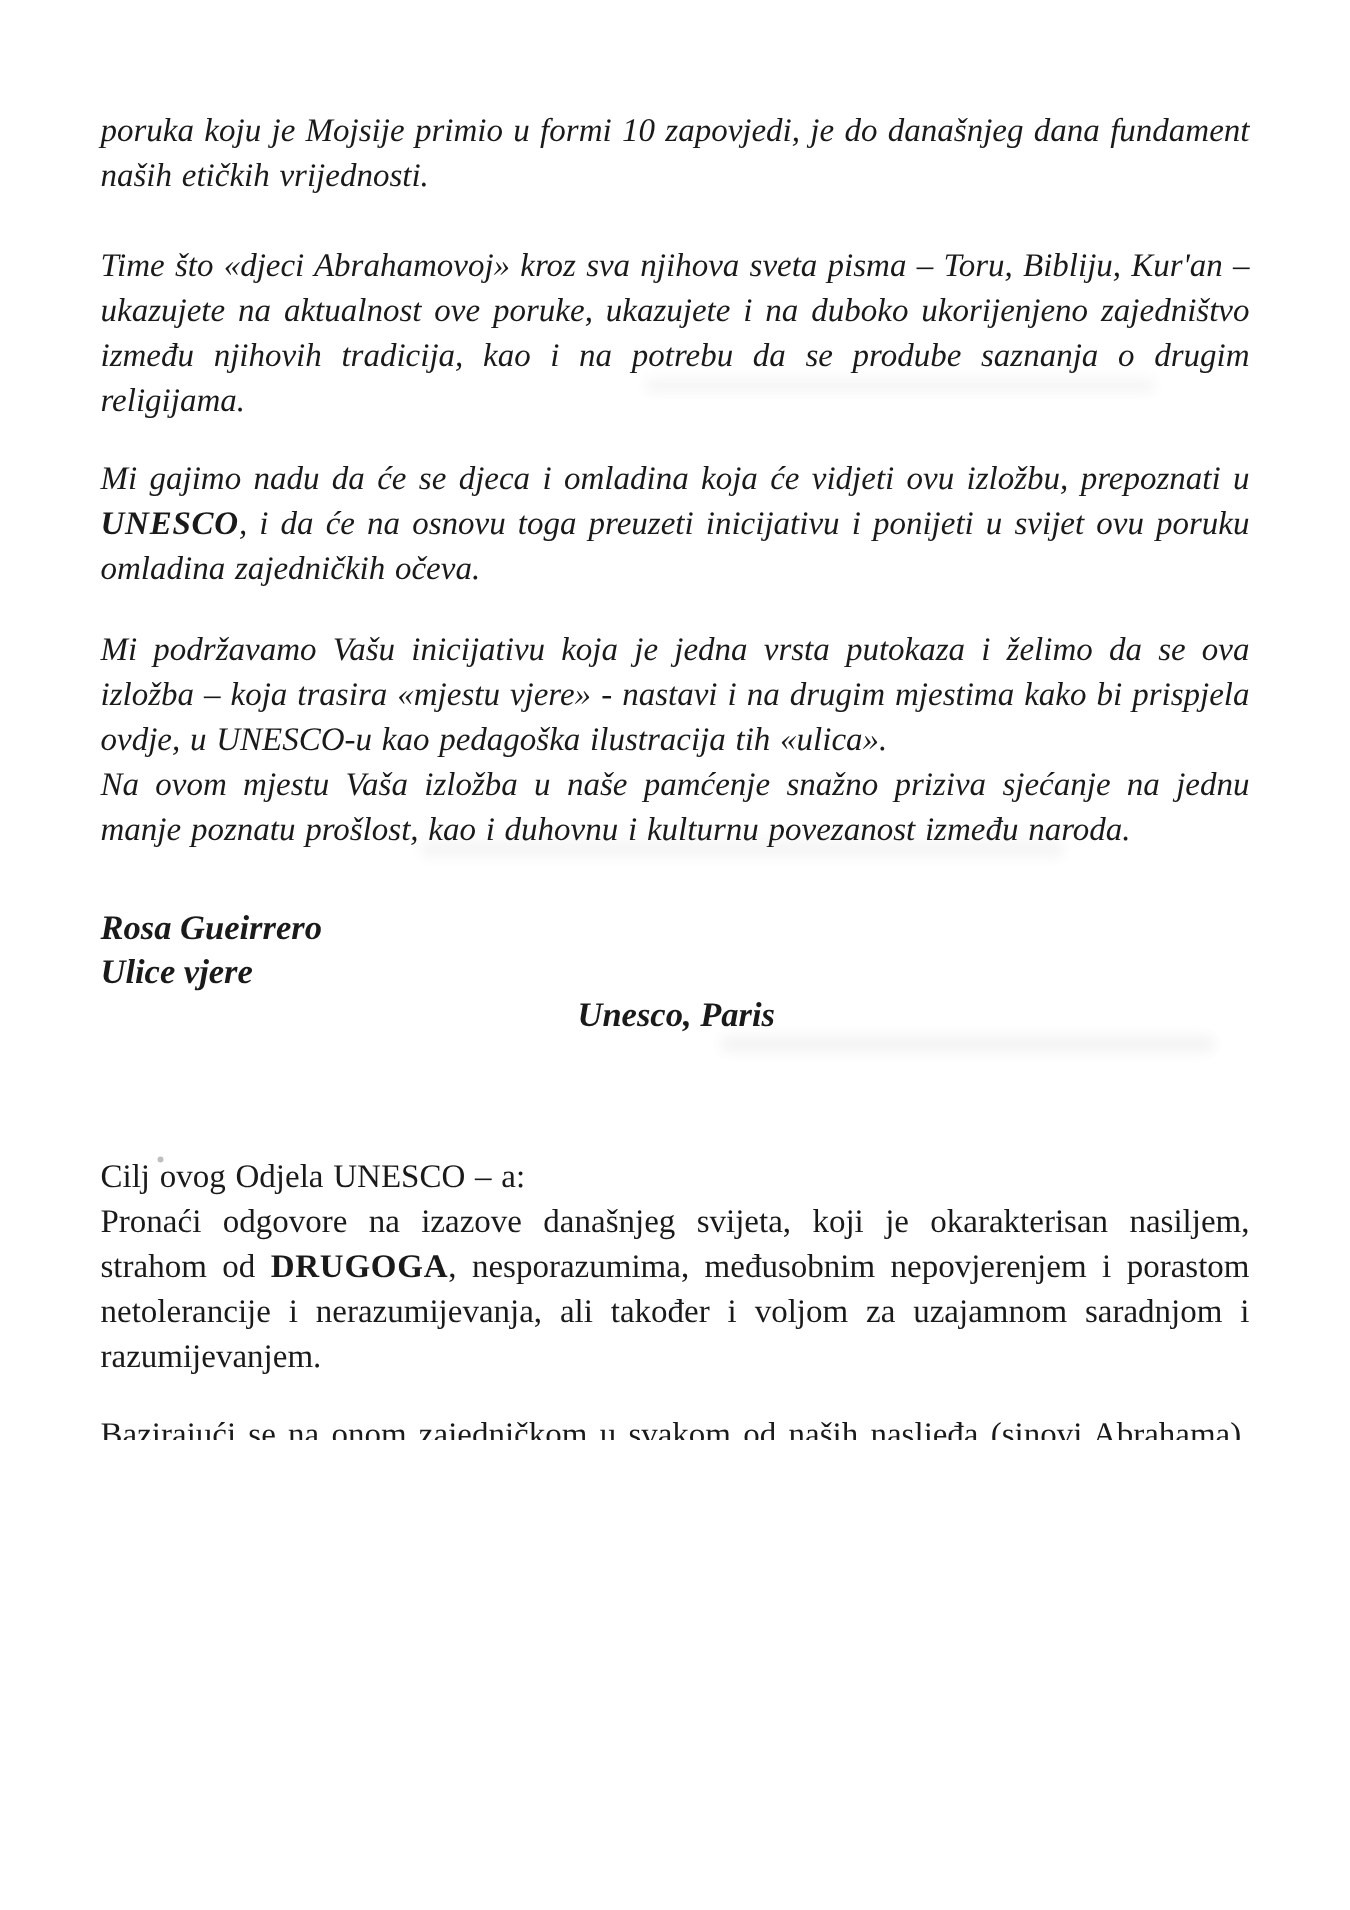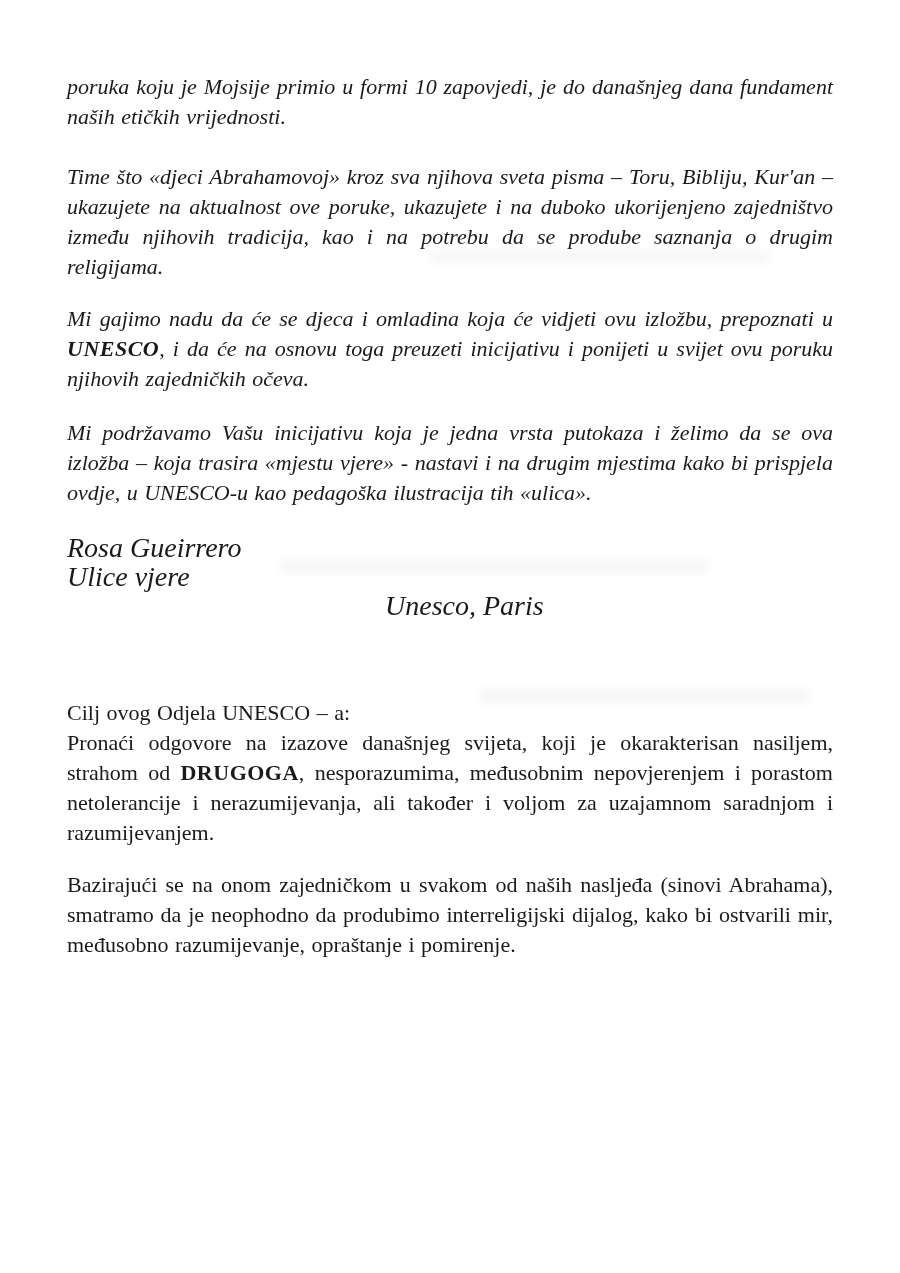--- a/index.html
+++ b/index.html
@@ -28,24 +28,24 @@
   .it  { font-style: italic; }
   .up  { font-style: normal; }
   .gap30 { margin-bottom: 30px; }
   .gap24 { margin-bottom: 24px; }
   .gap22 { margin-bottom: 22px; }
   .gap20 { margin-bottom: 20px; }
   .gap0  { margin-bottom: 0; }
   .para strong { font-weight: bold; letter-spacing: .5px; }
 
   .signature {
-    margin-top: 25px;
+    margin-top: 36px;
     font-style: italic;
-    font-weight: normal;
-    font-size: 28px;
+    font-weight: bold;
+    font-size: 23px;
     line-height: 29px;
   }
   .sig-grid { position: relative; }
   .sig-left  { }
   .sig-right { position: absolute; left: 466px; top: 0; }
   .sig-title { padding-left: 8px; }
   .sig-location { margin-left: 318px; }
 
   .section2 { margin-top: 78px; }
 
@@ -68,24 +68,25 @@
 </head>
 <body>
 
 <div class="page">
   <div class="content">
 
     <p class="para it gap30">poruka koju je Mojsije primio u formi 10 zapovjedi, je do današnjeg dana fundament naših etičkih vrijednosti.</p>
 
     <p class="para it gap22">Time što «djeci Abrahamovoj» kroz sva njihova sveta pisma – Toru, Bibliju, Kur'an – ukazujete na aktualnost ove poruke, ukazujete i na duboko ukorijenjeno zajedništvo između njihovih tradicija, kao i na potrebu da se prodube saznanja o drugim religijama.</p>
 
-    <p class="para it gap24"><span>Mi gajimo nadu da će se djeca i omladina koja će vidjeti ovu izložbu, prepoznati u </span><strong>UNESCO</strong><span>, i da će na osnovu toga preuzeti inicijativu i ponijeti u svijet ovu poruku njihovih zajedničkih očeva.</span></p>
+    <p class="para it gap24"><span>Mi gajimo nadu da će se djeca i omladina koja će vidjeti ovu izložbu, prepoznati u </span><strong>UNESCO</strong><span>, i da će na osnovu toga preuzeti inicijativu i ponijeti u svijet ovu poruku omladina zajedničkih očeva.</span></p>
 
     <p class="para it gap0">Mi podržavamo Vašu inicijativu koja je jedna vrsta putokaza i želimo da se ova izložba – koja trasira «mjestu vjere» - nastavi i na drugim mjestima kako bi prispjela ovdje, u UNESCO-u kao pedagoška ilustracija tih «ulica».</p>
 
+    <p class="para it gap0">Na ovom mjestu Vaša izložba u naše pamćenje snažno priziva sjećanje na jednu manje poznatu prošlost, kao i duhovnu i kulturnu povezanost između naroda.</p>
 
     <div class="signature">
       <div class="sig-grid">
         <div class="sig-left">
           <div>Rosa Gueirrero</div>
           <div>Ulice vjere</div>
         </div>
       </div>
       <div class="sig-location">Unesco, Paris</div>
     </div>

